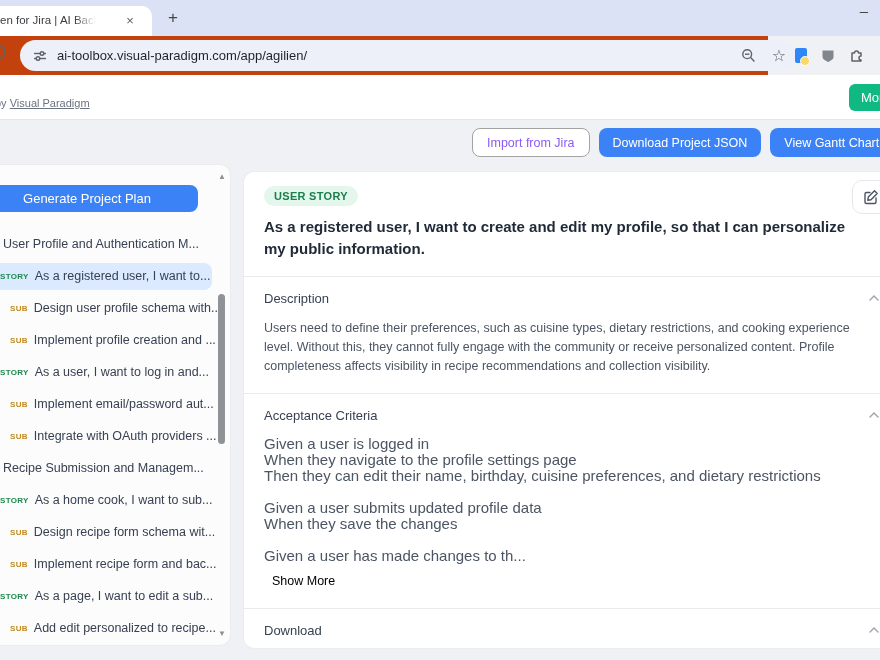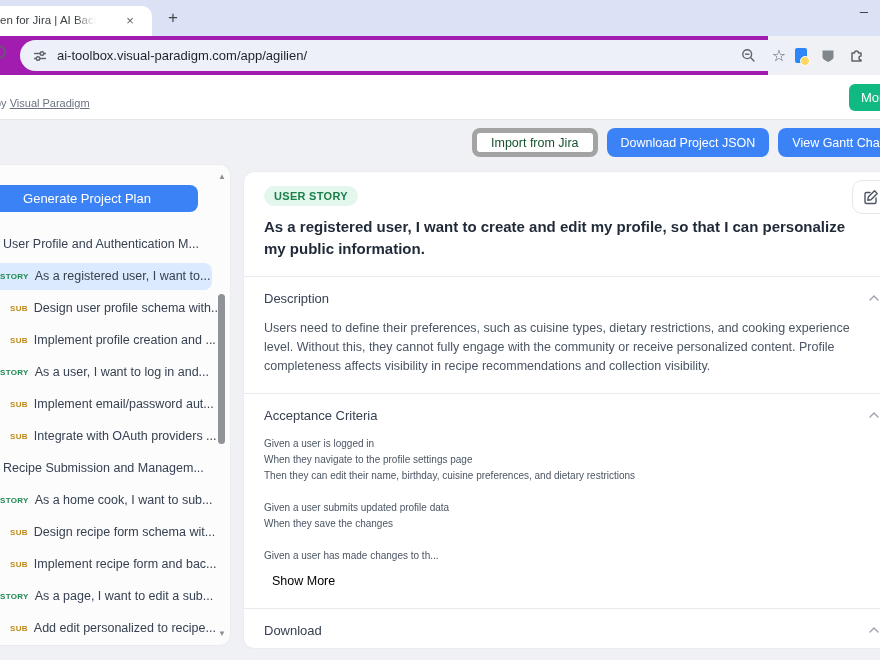--- a/index.html
+++ b/index.html
@@ -7,41 +7,41 @@
 
   
   .tabstrip { position:absolute; left:0; top:0; width:880px; height:36px; background:#dce2f6; }
   .tab { position:absolute; left:-34px; top:6px; width:186px; height:30px; background:#ffffff; border-radius:10px 10px 0 0; display:flex; align-items:center; }
   .tab-title { position:absolute; left:34px; top:8px; width:96px; font-size:11.5px; color:#3c4043; white-space:nowrap; overflow:hidden;
     -webkit-mask-image:linear-gradient(90deg,#000 78%,transparent); mask-image:linear-gradient(90deg,#000 78%,transparent); }
   .tab-close { position:absolute; right:14px; top:7px; width:16px; height:16px; font-size:13px; line-height:16px; text-align:center; color:#5f6368; border-radius:50%; }
   .newtab { position:absolute; left:163px; top:8px; width:20px; height:20px; color:#444746; font-size:17px; line-height:19px; text-align:center; }
   .win-min { position:absolute; right:8px; top:4px; width:16px; height:16px; color:#444746; font-size:15px; line-height:14px; text-align:center; }
 
-  .toolbar { position:absolute; left:0; top:36px; width:768px; height:39px; background:#a21caf; }
+  .toolbar { position:absolute; left:0; top:36px; width:768px; height:39px; background:#c2410c; }
   .tool-sliver { position:absolute; left:-8px; top:9px; width:14px; height:14px; border:2px solid #5f6368; border-radius:50%; opacity:.8; }
   .omnibox { position:absolute; left:20px; top:4px; width:776px; height:31px; background:#edf0f9; border-radius:16px; display:flex; align-items:center; }
   .tune-icon { margin-left:13px; }
   .url-text { margin-left:10px; font-size:13px; color:#1f2329; }
   .omni-right { position:absolute; right:10px; top:0; height:31px; display:flex; align-items:center; gap:16px; }
   .star-icon { font-size:16px; color:#5f6368; }
   .ext-icons { position:absolute; right:-68px; top:8px; display:flex; gap:14px; align-items:center; }
   .doc-ext { position:relative; width:12px; height:15px; background:#2f86f6; border-radius:2px; }
   .doc-ext::after { content:""; position:absolute; right:-3px; bottom:-3px; width:8px; height:8px; background:#fdd663; border-radius:50%; border:1px solid #fff; }
 
   
   .app-header { position:absolute; left:0; top:75px; width:880px; height:45px; background:#ffffff; border-bottom:1px solid #e4e5e9; }
   .byline { position:absolute; left:-5px; top:22px; font-size:11px; color:#6b7280; }
   .byline a { color:#6b7280; text-decoration:underline; }
   .more-btn { position:absolute; left:849px; top:9px; width:72px; height:27px; background:#10b981; color:#fff; border:none; border-radius:6px; font-size:13px; text-align:left; padding-left:12px; font-family:inherit; }
 
   
   .actions { position:absolute; left:472px; top:128px; display:flex; gap:9px; }
   .btn { height:29px; border-radius:8px; font-size:12.5px; font-family:inherit; border:none; padding:0 14px; white-space:nowrap; }
-  .btn-white { background:#ffffff; color:#14532d; border:5px solid #a3a3a3; }
+  .btn-white { background:#ffffff; color:#8b5cf6; border:1px solid #a3a3a3; }
   .btn-blue { background:#3b82f6; color:#ffffff; }
 
   
   .sidebar { position:absolute; left:-36px; top:165px; width:266px; height:480px; background:#fcfcfd; border-radius:10px; box-shadow:0 0 0 1px #ececef; }
   .gen-btn { display:block; margin:20px 24px 0 12px; width:222px; height:27px; background:#3b82f6; color:#fff; border:none; border-radius:8px; font-size:13px; font-family:inherit; }
   .tree { margin-top:16px; }
   .row { height:32px; display:flex; align-items:center; width:248px; font-size:12.5px; color:#374151; white-space:nowrap; }
   .row.epic { padding-left:39px; }
   .row.story { padding-left:36px; }
   .row.sub { padding-left:46px; }
@@ -56,21 +56,21 @@
   
   .card { position:absolute; left:244px; top:172px; width:656px; height:476px; background:#ffffff; border-radius:10px; box-shadow:0 0 0 1px #ececef; overflow:hidden; }
   .card-head { padding:14px 20px 16px 20px; position:relative; }
   .type-pill { display:inline-block; background:#e4f7ec; color:#1b7f4d; font-size:11px; font-weight:bold; letter-spacing:.3px; padding:4px 10px; border-radius:10px; }
   .story-title { margin-top:10px; font-size:15px; font-weight:bold; color:#1f2937; line-height:1.45; width:590px; }
   .edit-btn { position:absolute; left:608px; top:8px; width:38px; height:34px; background:#fff; border:1px solid #e5e7eb; border-radius:10px; display:flex; align-items:center; justify-content:center; }
   .section { border-top:1px solid #e9eaee; padding:14px 20px 16px 20px; }
   .sec-head { display:flex; align-items:center; justify-content:space-between; font-size:13px; color:#374151; }
   .chev { color:#9ca3af; }
   .sec-body { margin-top:13px; font-size:12.5px; color:#4b5563; line-height:1.55; max-width:612px; }
-  .ac-line { font-size:10px; color:#4b5563; min-height:16px; line-height:16px; }
+  .ac-line { font-size:15px; color:#4b5563; min-height:16px; line-height:16px; }
   .ac-lines { margin-top:13px; }
   .show-more { margin:6px 0 0 8px; background:none; border:none; color:#000000; font-size:12.5px; font-family:inherit; padding:4px 0; }
 
   svg { display:block; }
 </style>
 </head>
 <body>
 
 <div class="tabstrip">
   <div class="tab">

